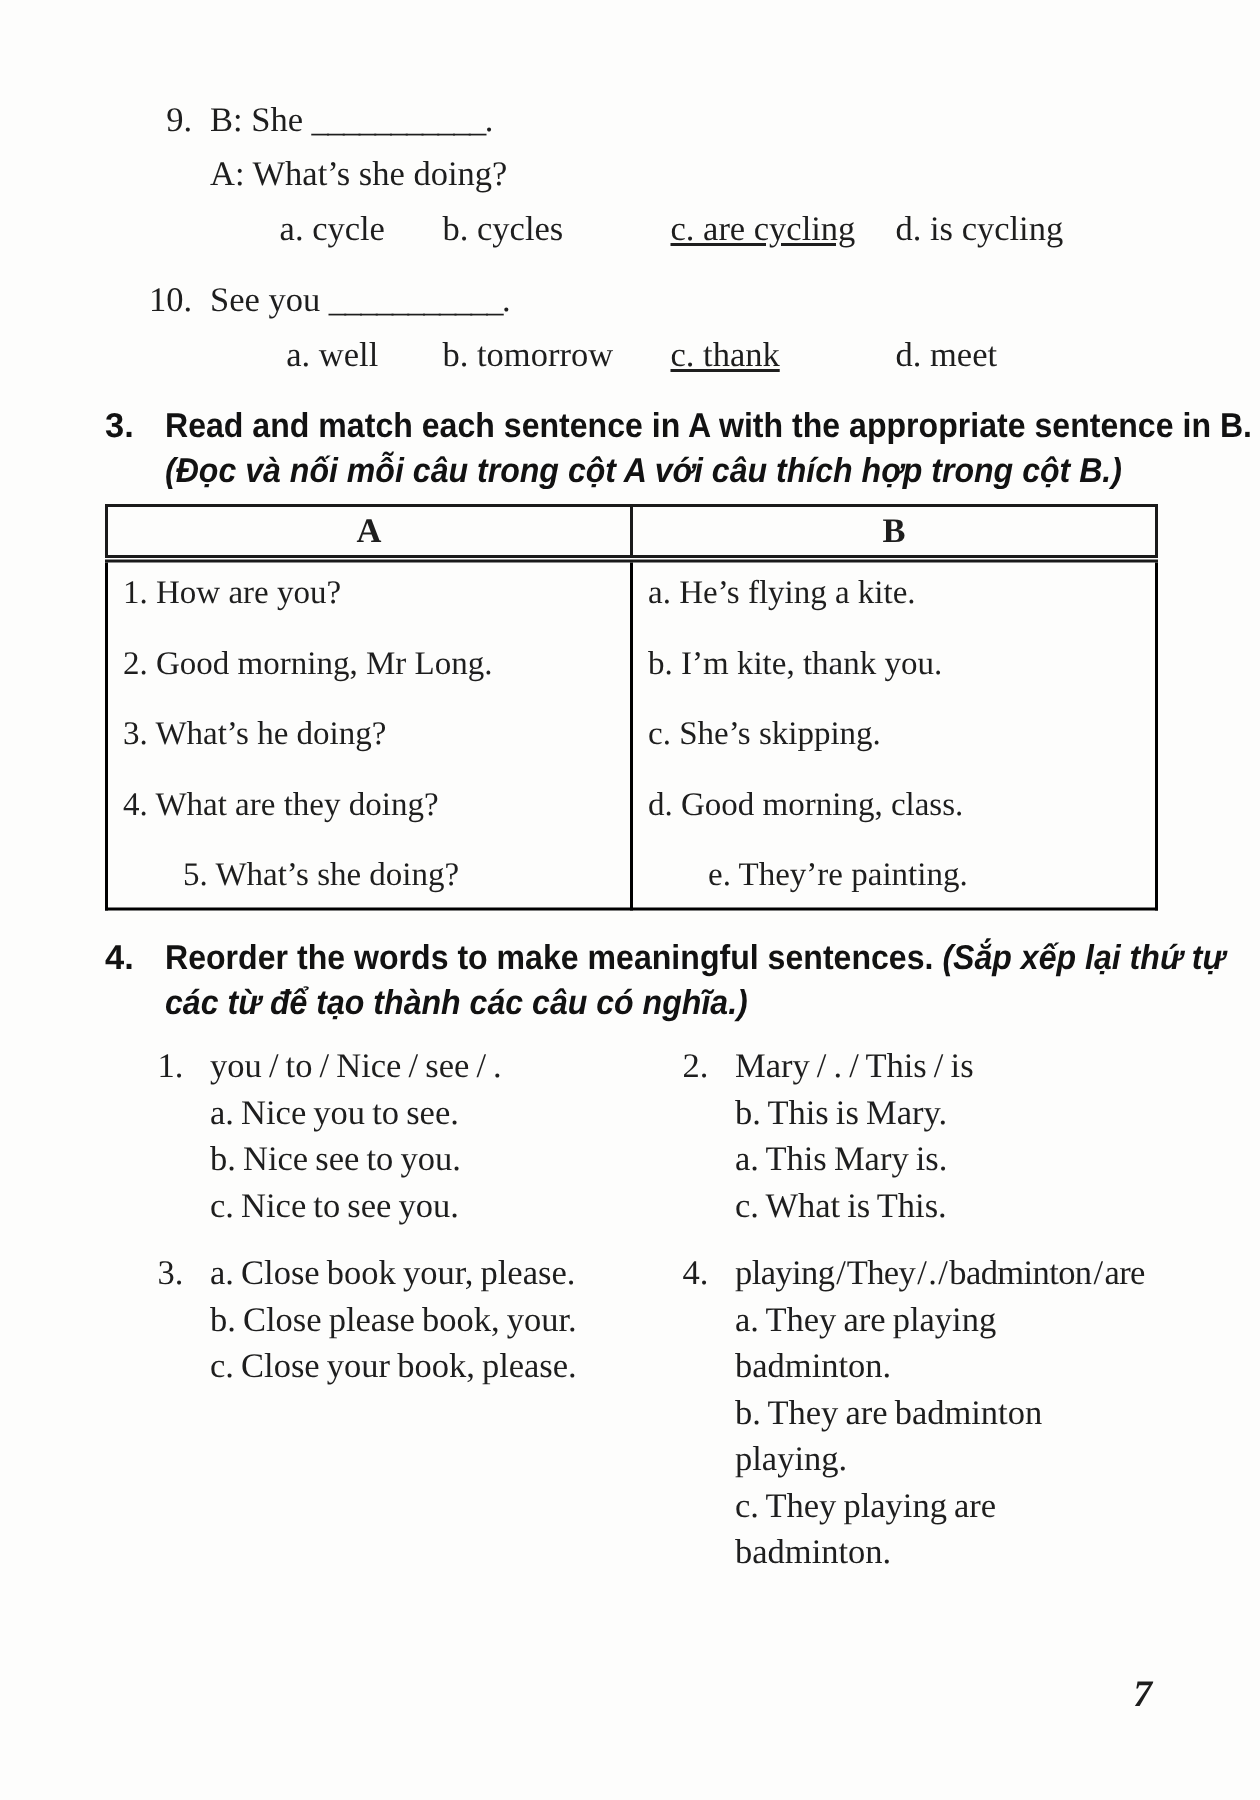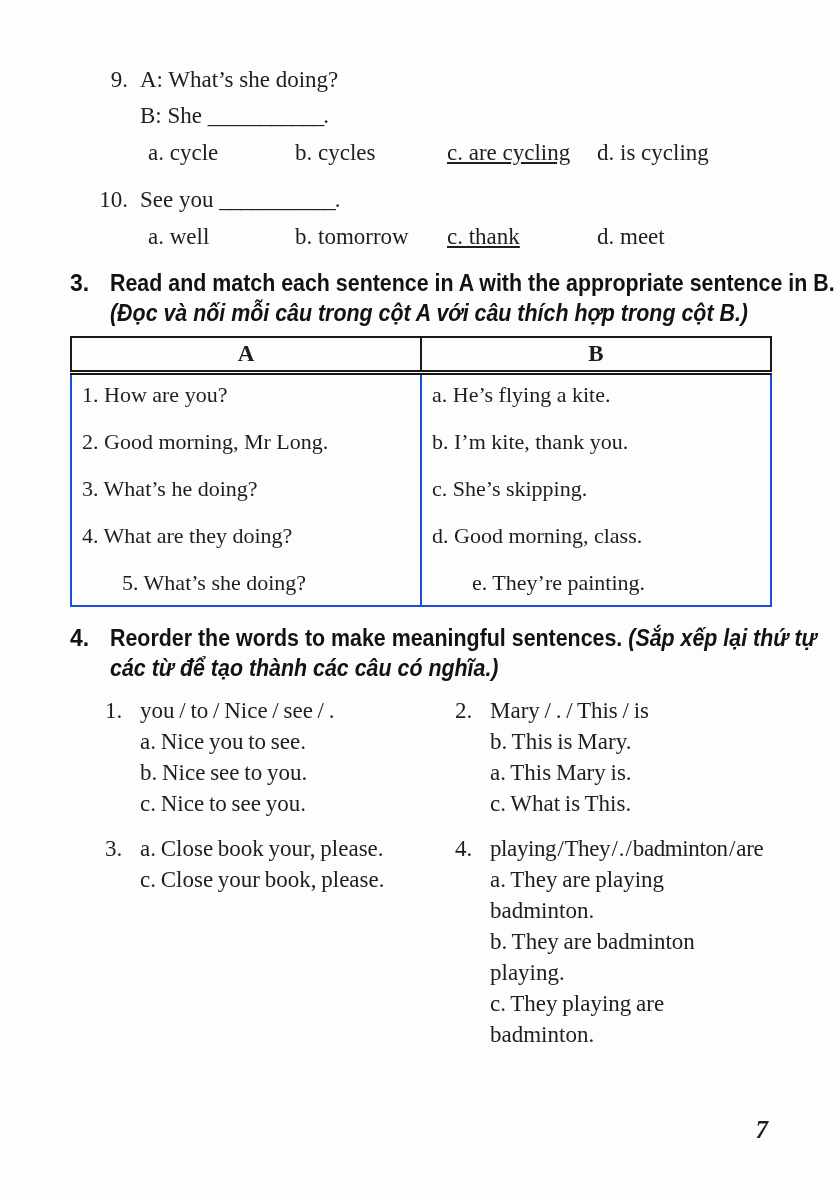--- a/index.html
+++ b/index.html
@@ -9,33 +9,33 @@
     box-sizing:border-box;padding:62px 68px 0 70px;overflow:hidden;
   }
   
   .qblock{margin-bottom:14px;}
   .qrow{display:flex;}
   .qnum{width:58px;flex:none;text-align:right;font-size:23px;line-height:36px;}
   .qbody{margin-left:12px;font-size:23px;line-height:36px;}
   .blank{letter-spacing:-1px;}
   .opts{display:flex;margin-left:78px;margin-top:4px;font-size:23px;line-height:30px;}
   .opt{flex:none;}
-  .ow1{width:147px;}.ow2{width:152px;}.ow3{width:150px;text-decoration:underline;}
+  .ow1{width:147px;text-align:center;}.ow2{width:152px;}.ow3{width:150px;text-decoration:underline;}
   
   .sec-head{display:flex;margin-top:16px;font-family:"Liberation Sans","DejaVu Sans",sans-serif;
     font-weight:700;font-size:23px;line-height:30px;color:#121212;}
   .sec-num{width:40px;flex:none;}
   .sec-body{flex:1;}
   .squish{display:inline-block;transform:scaleX(0.93);transform-origin:0 60%;white-space:nowrap;}
   .vi{font-style:italic;}
   
   .match-table{border-collapse:collapse;width:702px;margin-top:8px;font-size:22px;table-layout:fixed;}
   .match-table th{border:2px solid #1a1a1a;border-bottom:5px double #1a1a1a;
     font-size:23px;font-weight:700;text-align:center;padding:2px 0;height:28px;}
-  .match-table td{border:2px solid #1d4ed8;vertical-align:top;padding:6px 10px 8px 10px;width:50%;}
+  .match-table td{border:2px solid #000000;vertical-align:top;padding:6px 10px 8px 10px;width:50%;}
   .mrow{line-height:28px;margin-bottom:19px;}
   .mrow:last-child{margin-bottom:0;margin-left:40px;}
   
   .reorder-grid{display:grid;grid-template-columns:350px 1fr;row-gap:14px;
     margin:12px 0 0 35px;font-size:23px;}
   .ritem{display:flex;}
   .rnum{width:35px;flex:none;line-height:31px;}
   .rbody{flex:1;}
   .rprompt,.ropt{line-height:31px;word-spacing:-1px;}
   .tight{word-spacing:-4px;letter-spacing:-0.4px;}
@@ -44,22 +44,22 @@
 </style>
 </head>
 <body>
 
 <div class="page">
 
   <section class="qblock">
     <div class="qrow">
       <span class="qnum">9.</span>
       <div class="qbody">
+        <div><span>B: She</span> <span class="blank">___________.</span></div>
         <div>A: What’s she doing?</div>
-        <div><span>B: She</span> <span class="blank">___________.</span></div>
       </div>
     </div>
     <div class="opts">
       <span class="opt ow1">a. cycle</span>
       <span class="opt ow2">b. cycles</span>
       <span class="opt ow3">c. are cycling</span>
       <span class="opt">d. is cycling</span>
     </div>
   </section>
 
@@ -140,20 +140,21 @@
         <div class="ropt">b. This is Mary.</div>
         <div class="ropt">a. This Mary is.</div>
         <div class="ropt">c. What is This.</div>
       </div>
     </div>
 
     <div class="ritem">
       <span class="rnum">3.</span>
       <div class="rbody">
         <div class="ropt">a. Close book your, please.</div>
+        <div class="ropt">b. Close please book, your.</div>
         <div class="ropt">c. Close your book, please.</div>
       </div>
     </div>
 
     <div class="ritem">
       <span class="rnum">4.</span>
       <div class="rbody">
         <div class="rprompt tight">playing / They / . / badminton / are</div>
         <div class="ropt">a. They are playing badminton.</div>
         <div class="ropt">b. They are badminton playing.</div>

